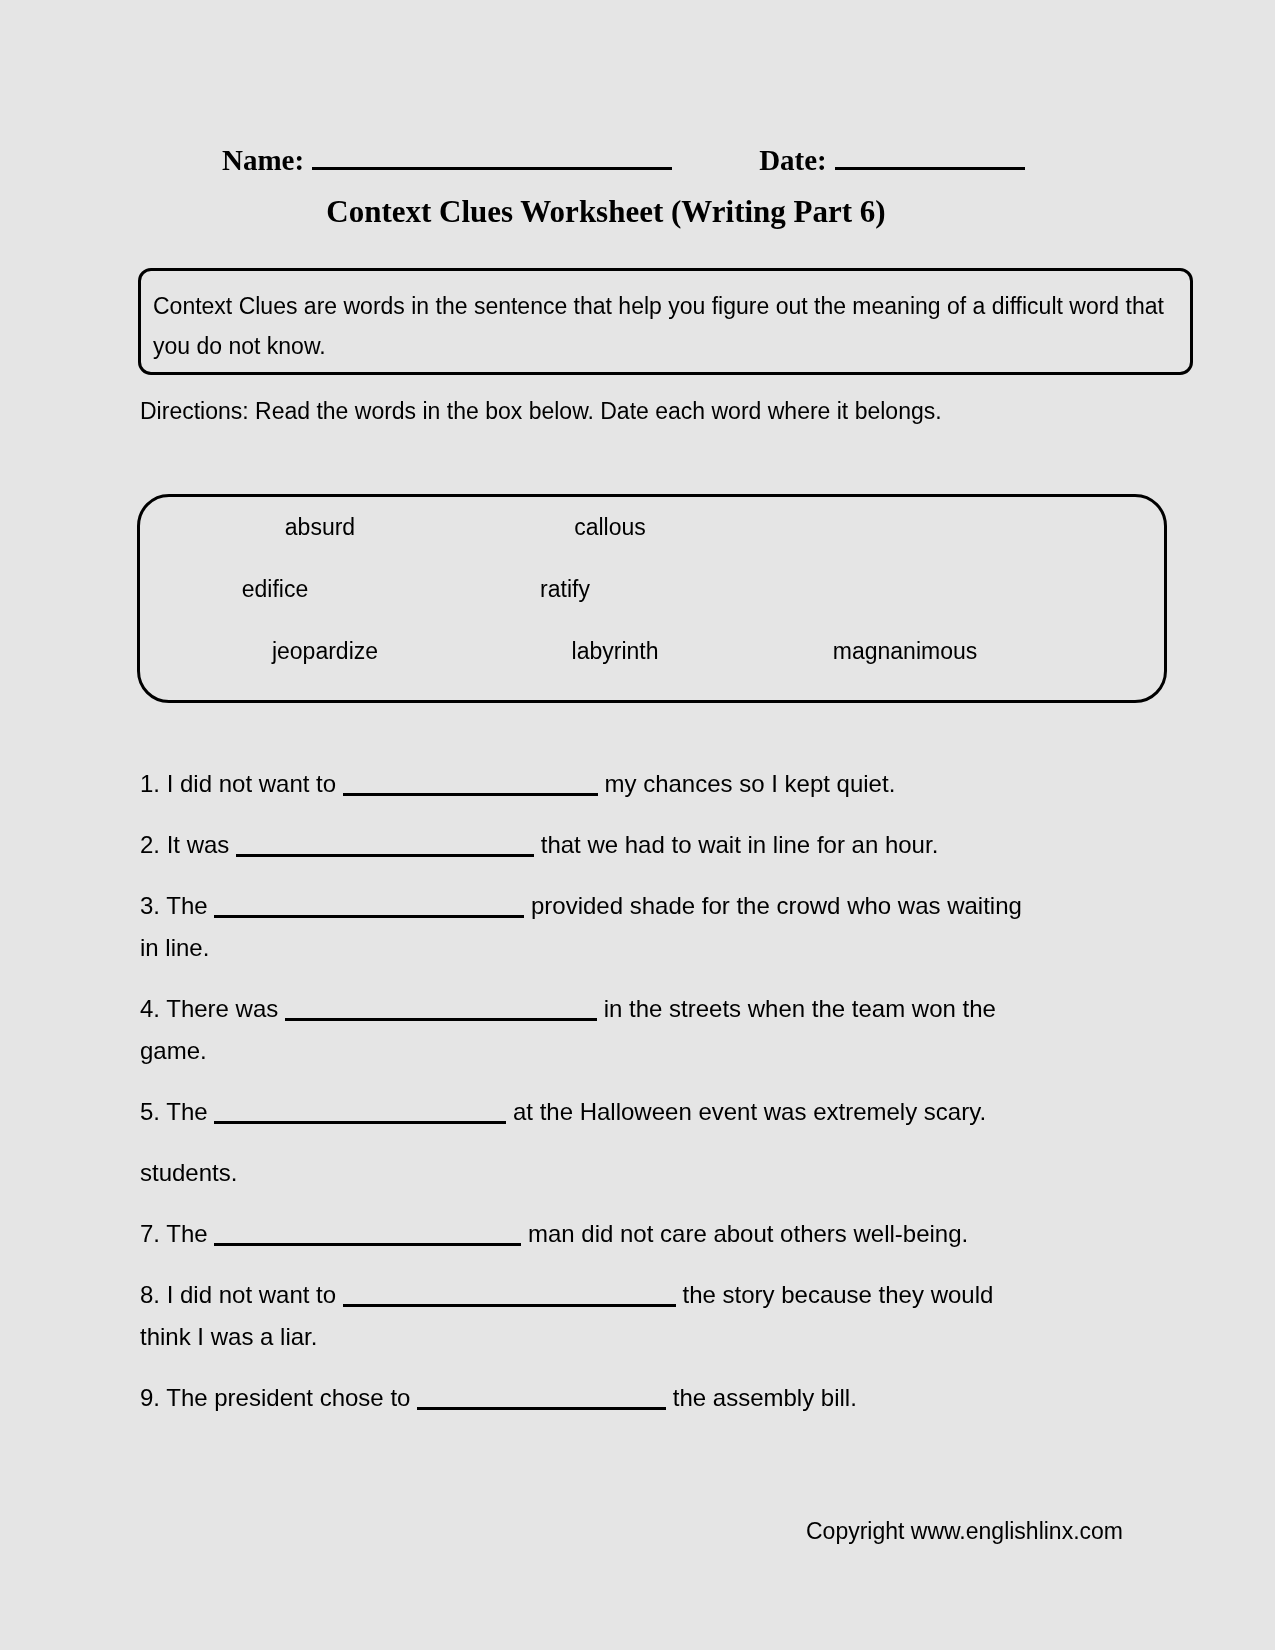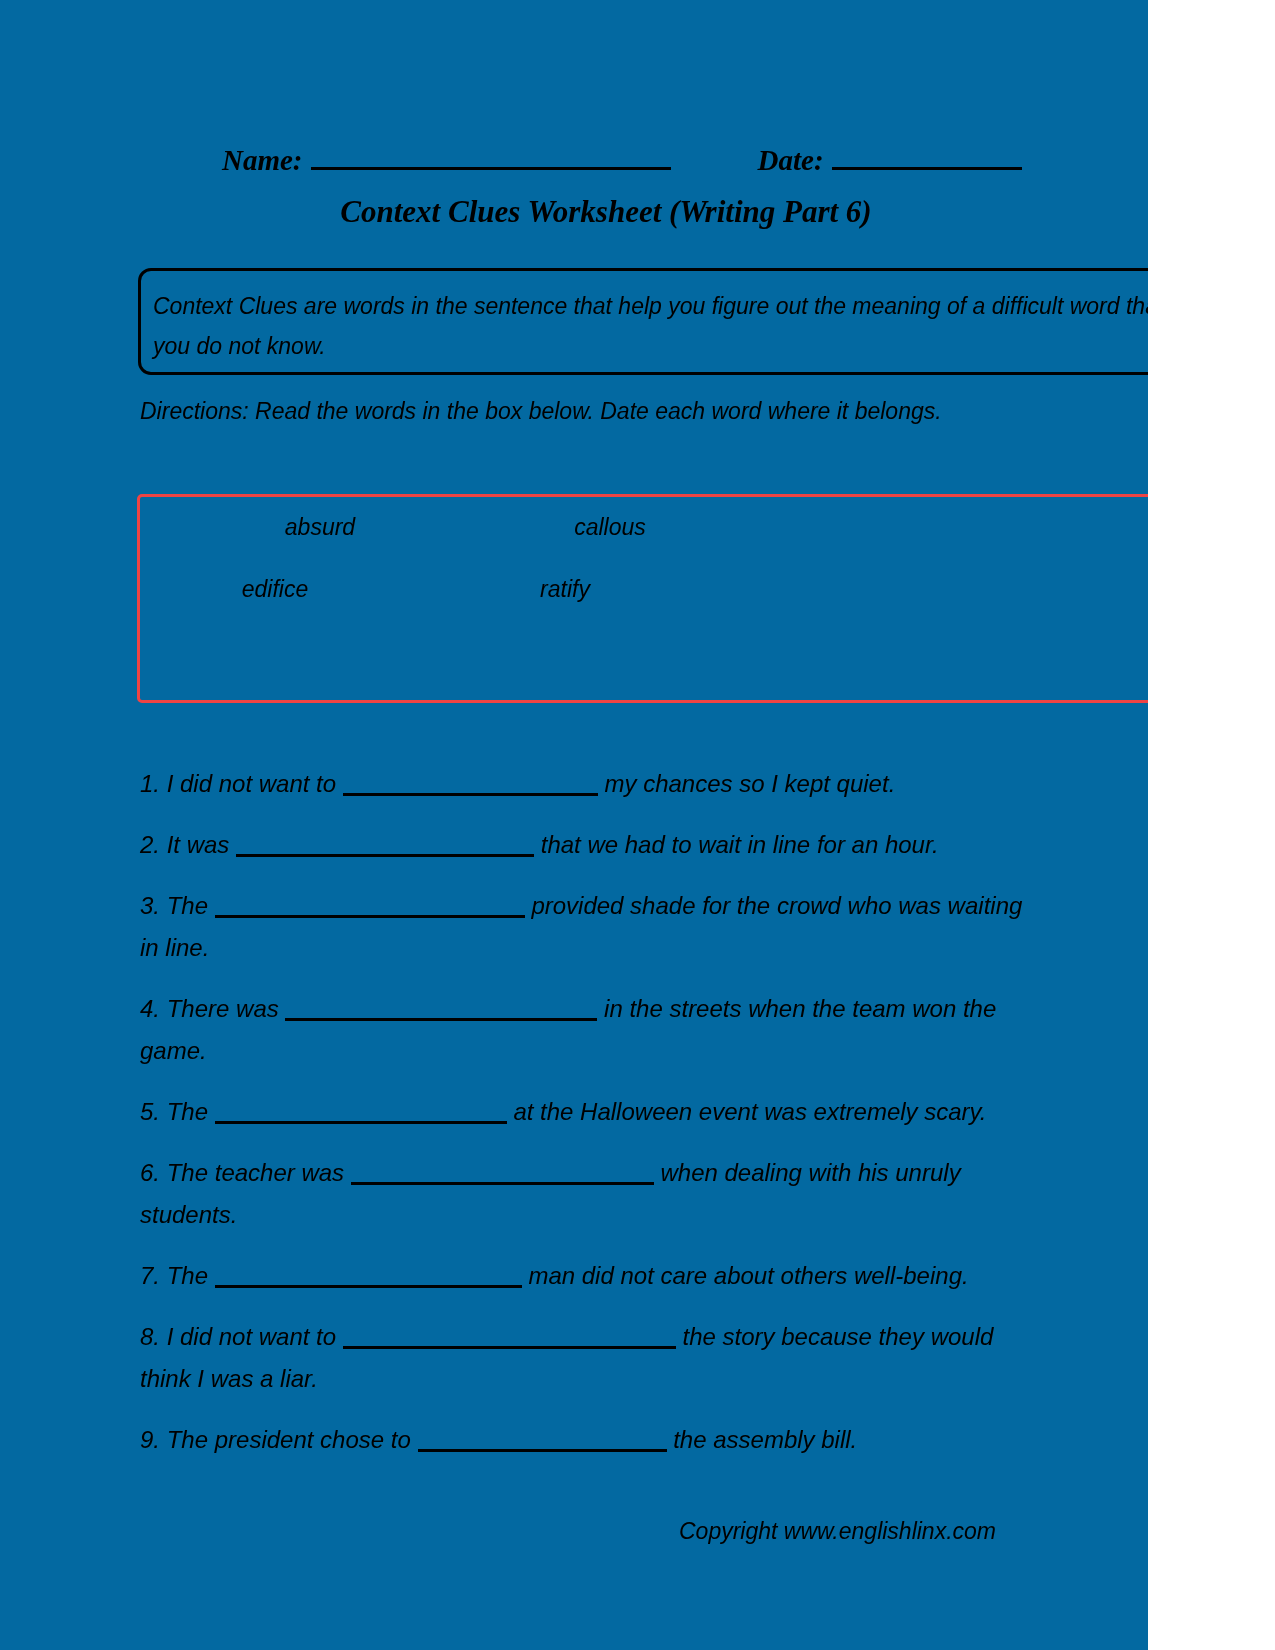--- a/index.html
+++ b/index.html
@@ -1,18 +1,18 @@
 <!DOCTYPE html>
 <html><head>
 <meta charset="utf-8">
 <style>
   html,body { margin:0; padding:0; background:#ffffff; }
   .page {
-    position:relative; width:1148px; height:1650px; background:#0369a1;
-    font-family:"Liberation Sans", sans-serif; color:#000; overflow:hidden;font-style:italic;
+    position:relative; width:1275px; height:1650px; background:#e5e5e5;
+    font-family:"Liberation Sans", sans-serif; color:#000; overflow:hidden;
   }
 
   
   .header-row {
     position:absolute; left:222px; top:144px;
     font-family:"Liberation Serif", serif; font-weight:bold; font-size:29px;
     display:flex; align-items:baseline; white-space:nowrap;
   }
   .h-blank { display:inline-block; border-bottom:3px solid #000; height:10px; vertical-align:-2px; }
   .name-blank { width:360px; margin-left:8px; }
@@ -31,21 +31,21 @@
     box-sizing:border-box; border:3px solid #000; border-radius:13px;
     padding:15px 22px 0 12px; font-size:23px; line-height:40px;
   }
 
   
   .directions { position:absolute; left:140px; top:398px; font-size:23px; }
 
   
   .word-box {
     position:absolute; left:137px; top:494px; width:1030px; height:209px;
-    box-sizing:border-box; border:3px solid #ef4444; border-radius:5px;
+    box-sizing:border-box; border:3px solid #000000; border-radius:32px;
     padding-top:18px;
   }
   .wb-row {
     display:grid; grid-template-columns:repeat(3,1fr);
     width:870px; margin-left:20px; height:62px;
     font-size:23px; line-height:24px;
   }
   .wb-cell { text-align:center; }
   .wb-row-0 { margin-left:35px; }
   .wb-row-1 { margin-left:-10px; }
@@ -82,20 +82,25 @@
   <div class="word-box">
     <div>
         <div class="wb-row wb-row-0">
           <div class="wb-cell">absurd</div>
           <div class="wb-cell">callous</div>
         </div>
         <div class="wb-row wb-row-1">
           <div class="wb-cell">edifice</div>
           <div class="wb-cell">ratify</div>
         </div>
+        <div class="wb-row wb-row-2">
+          <div class="wb-cell">jeopardize</div>
+          <div class="wb-cell">labyrinth</div>
+          <div class="wb-cell">magnanimous</div>
+        </div>
       </div>
   </div>
 
   <div class="questions">
       <div class="question">
         <div class="qline"><span>1.</span> <span>I did not want to</span> <span class="blank" style="width: 255px;"></span> <span>my chances so I kept quiet.</span></div>
       </div>
       <div class="question">
         <div class="qline"><span>2.</span> <span>It was</span> <span class="blank" style="width: 298px;"></span> <span>that we had to wait in line for an hour.</span></div>
       </div>
@@ -104,21 +109,20 @@
         <div>in line.</div>
       </div>
       <div class="question">
         <div class="qline"><span>4.</span> <span>There was</span> <span class="blank" style="width: 312px;"></span> <span>in the streets when the team won the</span></div>
         <div>game.</div>
       </div>
       <div class="question">
         <div class="qline"><span>5.</span> <span>The</span> <span class="blank" style="width: 292px;"></span> <span>at the Halloween event was extremely scary.</span></div>
       </div>
       <div class="question">
-        <div class="qline"><span>6.</span> <span>The teacher was</span> <span class="blank" style="width: 303px;"></span> <span>when dealing with his unruly</span></div>
         <div>students.</div>
       </div>
       <div class="question">
         <div class="qline"><span>7.</span> <span>The</span> <span class="blank" style="width: 307px;"></span> <span>man did not care about others well-being.</span></div>
       </div>
       <div class="question">
         <div class="qline"><span>8.</span> <span>I did not want to</span> <span class="blank" style="width: 333px;"></span> <span>the story because they would</span></div>
         <div>think I was a liar.</div>
       </div>
       <div class="question">

